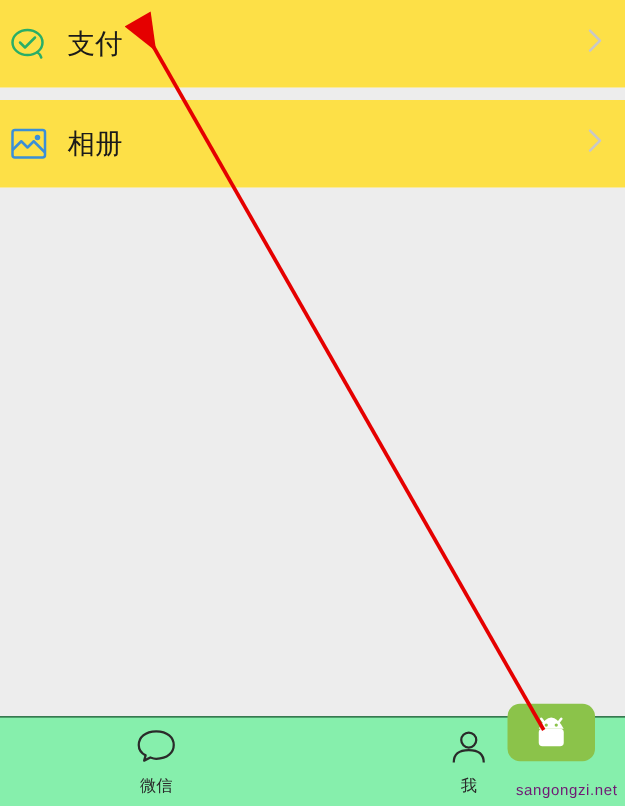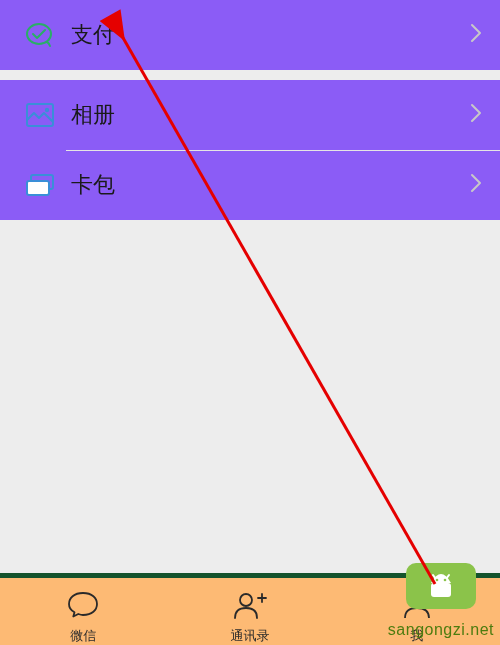--- a/index.html
+++ b/index.html
@@ -3,40 +3,39 @@
 <meta charset="utf-8">
 <style>
   * { margin: 0; padding: 0; box-sizing: border-box; }
   html, body { width: 500px; height: 645px; font-family: -apple-system, "Helvetica Neue", Arial, sans-serif; background: #ededed; overflow: hidden; }
   .page { width: 500px; height: 645px; position: relative; display: flex; flex-direction: column; }
   .content { flex: 1; }
   .group { background: #fff; }
   .gap { height: 10px; background: #ededed; }
   .item {
     display: flex; align-items: center;
-    height: 70px; padding-left: 25px;
-    position: relative; background: #8b5cf6;
+    height: 70px; padding-left: 8px;
+    position: relative; background: #fde047;
   }
   .item + .item::before {
     content: ""; position: absolute; top: 0; left: 66px; right: 0;
     height: 1px; background: #e5e5e5;
   }
   .icon-col { width: 46px; display: flex; align-items: center; justify-content: flex-start; }
   .item-label { font-size: 22px; color: #1a1a1a; }
   .chevron { position: absolute; right: 18px; top: 50%; transform: translateY(-50%); }
   .tabbar {
-    display: flex; height: 72px; background: #fdba74;
-    border-top: 5px solid #14532d;
-    align-items: flex-end;
+    display: flex; height: 72px; background: #86efac;
+    border-top: 1px solid #14532d;
   }
   .tab { flex: 1; display: flex; flex-direction: column; align-items: center; justify-content: center; gap: 3px; }
   .tab-label { font-size: 13px; color: #2a2a2a; }
   .watermark {
     position: absolute; right: 6px; bottom: 6px;
-    font-size: 16px; color: #4d7c0f; letter-spacing: 0.5px; pointer-events: none;
+    font-size: 12px; color: #701a75; letter-spacing: 0.5px; pointer-events: none;
   }
   .badge {
     position: absolute; right: 24px; bottom: 36px;
     width: 70px; height: 46px; border-radius: 10px;
     background: #8bc34a; display: flex; align-items: center; justify-content: center; gap: 4px;
   }
   .arrow-overlay { position: absolute; inset: 0; pointer-events: none; }
 </style>
 </head>
 <body>
@@ -75,61 +74,36 @@
           </svg>
         </span>
         <span class="item-label">相册</span>
         <span class="chevron">
           <svg width="12" height="20" viewBox="0 0 12 20">
               <path d="M2 2 l8 8 l-8 8" fill="none" stroke="#c8c8c8" stroke-width="2" stroke-linecap="round" stroke-linejoin="round"></path>
             </svg>
         </span>
       </div>
 
-      <div class="item">
-        <span class="icon-col">
-          <svg width="30" height="24" viewBox="0 0 30 24">
-            <rect x="6" y="2" width="22" height="14" rx="2" fill="none" stroke="#3a8fd8" stroke-width="2"></rect>
-            <rect x="2" y="8" width="22" height="14" rx="2" fill="#fff" stroke="#3a8fd8" stroke-width="2"></rect>
-          </svg>
-        </span>
-        <span class="item-label">卡包</span>
-        <span class="chevron">
-          <svg width="12" height="20" viewBox="0 0 12 20">
-              <path d="M2 2 l8 8 l-8 8" fill="none" stroke="#c8c8c8" stroke-width="2" stroke-linecap="round" stroke-linejoin="round"></path>
-            </svg>
-        </span>
-      </div>
 
     </div>
 
     <div class="gap"></div>
 
 
   </div>
 
   <div class="tabbar">
     <div class="tab">
       <span>
         <svg width="34" height="30" viewBox="0 0 34 30">
           <path d="M17 3 C8 3 3 8 3 14 c0 3.5 2 6.5 5.5 8.3 l-1.2 4.2 l5 -2.5 C14 24.6 15.5 25 17 25 c9 0 14 -5 14 -11 S26 3 17 3 Z" fill="none" stroke="#2a2a2a" stroke-width="1.8" stroke-linejoin="round"></path>
         </svg>
       </span>
       <span class="tab-label">微信</span>
-    </div>
-    <div class="tab">
-      <span>
-        <svg width="34" height="30" viewBox="0 0 34 30">
-          <circle cx="13" cy="10" r="6" fill="none" stroke="#2a2a2a" stroke-width="1.8"></circle>
-          <path d="M2 28 q0 -10 11 -10 q11 0 11 10" fill="none" stroke="#2a2a2a" stroke-width="1.8" stroke-linecap="round"></path>
-          <line x1="25" y1="8" x2="33" y2="8" stroke="#2a2a2a" stroke-width="1.8" stroke-linecap="round"></line>
-          <line x1="29" y1="4" x2="29" y2="12" stroke="#2a2a2a" stroke-width="1.8" stroke-linecap="round"></line>
-        </svg>
-      </span>
-      <span class="tab-label">通讯录</span>
     </div>
     <div class="tab">
       <span>
         <svg width="30" height="30" viewBox="0 0 30 30">
             <circle cx="15" cy="10" r="6" fill="none" stroke="#2a2a2a" stroke-width="1.8"></circle>
             <path d="M3 28 q0 -10 12 -10 q12 0 12 10" fill="none" stroke="#2a2a2a" stroke-width="1.8"></path>
           </svg>
       </span>
       <span class="tab-label">我</span>
     </div>

